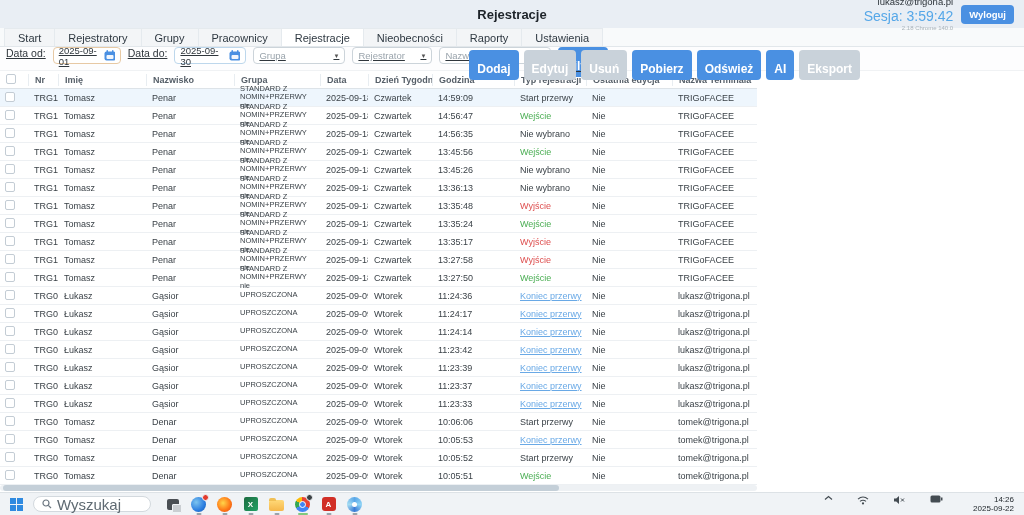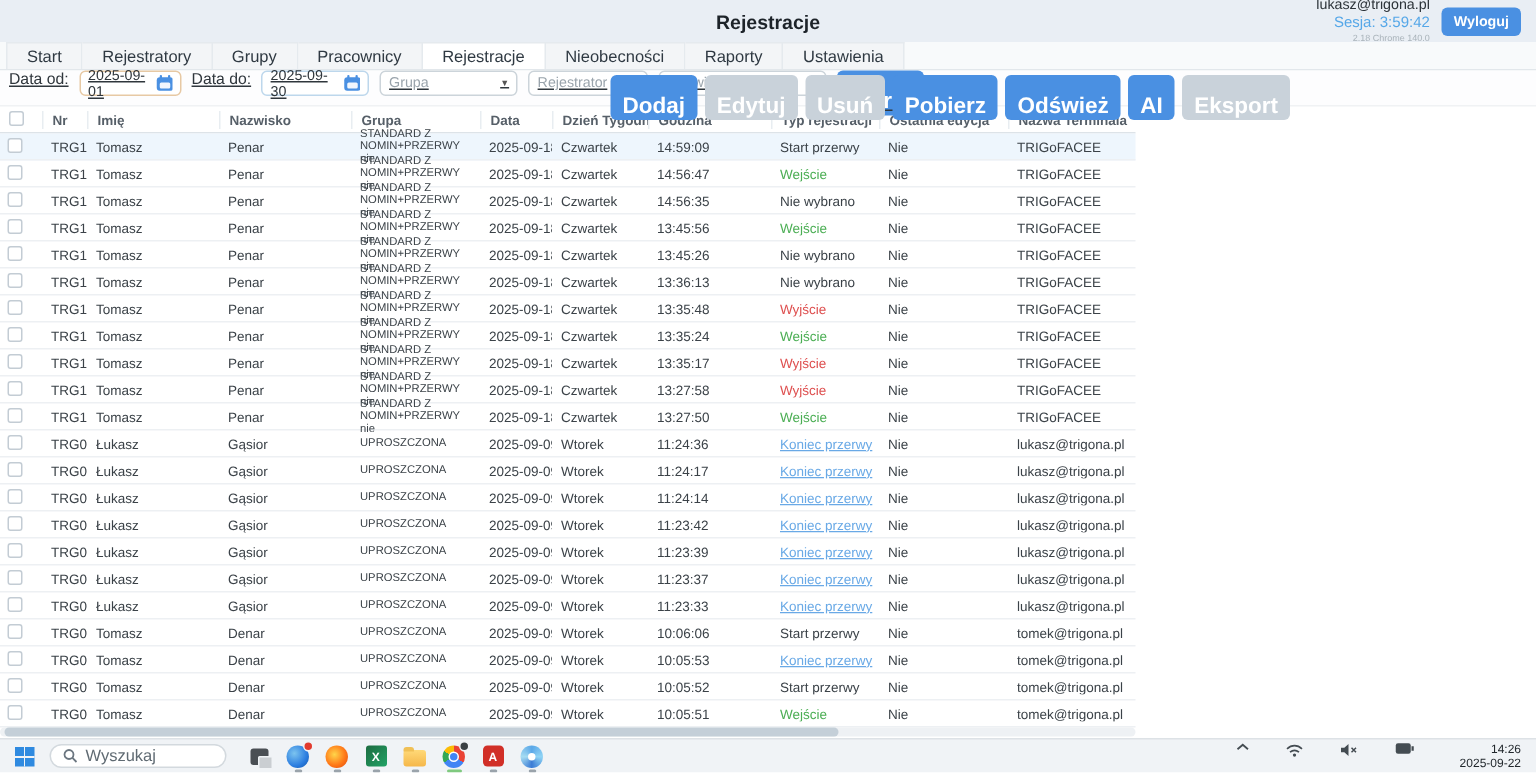--- a/index.html
+++ b/index.html
@@ -5,42 +5,42 @@
   * { box-sizing: border-box; margin: 0; padding: 0; }
   html,body { width:1024px; height:515px; overflow:hidden; }
   body { font-family:"Liberation Sans", sans-serif; background:#fff; position:relative; }
 
   
   .app-header { height:28px; background:#e9eef4; display:flex; align-items:center; padding:0 10px; position:relative; }
   .logo { color:#2ba7e3; font-weight:700; font-size:17px; letter-spacing:3px; }
   .page-title { position:absolute; left:50%; transform:translateX(-50%); top:7px; font-size:13px; font-weight:700; color:#1d2329; }
   .user-block { margin-left:auto; text-align:right; line-height:1; }
   .user-email { font-size:9.5px; color:#2c3339; margin-bottom:2px; }
-  .user-session { font-size:10px; color:#55a7e8; margin-bottom:2px; }
+  .user-session { font-size:14px; color:#55a7e8; margin-bottom:2px; }
   .user-version { font-size:6px; color:#a9b3ba; }
   .logout-btn { margin-left:8px; background:#4a90e2; color:#fff; font-size:9.5px; font-weight:700; padding:4px 8px; border-radius:4px; border:none; cursor:pointer; }
 
   
   .nav-bar { height:19px; background:#f8fafb; border-bottom:1px solid #e2e7eb; display:flex; padding-left:4px; }
   .nav-tab { font-size:11px; color:#2f3942; padding:0 13px; display:flex; align-items:center; background:#f3f5f7; border:1px solid #e5eaee; border-bottom:none; border-left:none; cursor:pointer; }
   .nav-tab:first-child { border-left:1px solid #e5eaee; }
   .nav-tab.active { background:#ffffff; font-weight:400; }
 
   
   .filter-bar { height:24px; background:#fdfdfe; display:flex; align-items:flex-start; gap:7px; padding:0 6px; font-size:10.5px; color:#2f363c; position:relative; border-bottom:1px solid #f0f2f4;text-decoration:underline; }
   .f-label { white-space:nowrap; }
   .inp { height:17px; background:#fff; border:1px solid #ccd4da; border-radius:4px; display:flex; align-items:center; padding:0 5px; font-size:9.5px; color:#2f363c; gap:4px; }
   .inp-date1 { border-color:#e7c9a4; width:68px; justify-content:space-between; }
   .inp-date2 { border-color:#bdd7ec; width:72px; justify-content:space-between; }
   .sel { color:#9aa4ac; justify-content:space-between; cursor:pointer; }
   .sel-grupa { width:92px; }
   .sel-rej { width:80px; }
   .inp-text { width:112px; color:#9aa4ac; }
   .caret { font-size:6px; color:#555; }
-  .btn { height:30px; border:none; border-radius:4px; background:#4a90e2; color:#fff; font-size:15px; font-weight:700; padding:12px 8px; cursor:pointer; white-space:nowrap; }
+  .btn { height:30px; border:none; border-radius:4px; background:#4a90e2; color:#fff; font-size:12px; font-weight:700; padding:12px 8px; cursor:pointer; white-space:nowrap; }
   .btn.disabled { background:#c9d2da; cursor:default; }
   .actions { position:absolute; right:164px; top:3px; display:flex; gap:5px; }
 
   
   .table-area { width:757px; background:#fff; }
   .grid { display:grid; grid-template-columns:28px 30px 88px 88px 86px 48px 64px 82px 72px 86px 85px; align-items:center; }
   .thead { height:18px; border-bottom:1px solid #dde3e8; font-size:9px; font-weight:700; color:#565f68; }
   .th { padding:0 6px; white-space:nowrap; overflow:hidden; border-left:1px solid #e8edf1; height:12px; line-height:12px; }
   .th.first { border-left:none; }
   .th-last { display:flex; justify-content:space-between; align-items:center; }
@@ -52,21 +52,21 @@
   .t-green { color:#4bae54; } .t-red { color:#de4f4f; } .t-blue { color:#69a9e6;text-decoration:underline; } .t-def { color:#3b4248; }
   .hscroll { width:757px; height:6px; background:#eef1f4; border-radius:3px; margin-top:0px; }
   .hthumb { width:556px; height:6px; margin-left:3px; background:#c4cfd8; border-radius:3px; cursor:pointer; }
 
   
   .taskbar { position:absolute; left:0; right:0; bottom:0; height:23px; background:#f0f3f6; border-top:1px solid #dde2e6; display:flex; align-items:center; padding:0 10px; }
   .win-start { width:13px; height:13px; background:#2f8ae0; position:relative; cursor:pointer; flex:none; }
   .win-start::after { content:""; position:absolute; inset:0; background:
       linear-gradient(to right, transparent 6px, #f0f3f6 6px 7px, transparent 7px),
       linear-gradient(to bottom, transparent 6px, #f0f3f6 6px 7px, transparent 7px); }
-  .search-pill { margin-left:10px; width:118px; height:16px; background:#fff; border:1px solid #d3d9de; border-radius:9px; display:flex; align-items:center; gap:5px; padding:0 8px; font-size:11px; color:#5f6a72; cursor:text; }
+  .search-pill { margin-left:10px; width:118px; height:16px; background:#fff; border:1px solid #d3d9de; border-radius:9px; display:flex; align-items:center; gap:5px; padding:0 8px; font-size:15px; color:#5f6a72; cursor:text; }
   .tb-icons { display:flex; margin-left:12px; gap:7px; }
   .tb-ic { width:19px; height:21px; position:relative; display:flex; align-items:center; justify-content:center; cursor:pointer; }
   .badge { position:absolute; top:0; right:-1px; width:7px; height:7px; border-radius:50%; border:1px solid #f0f3f6; }
   .ind { display:none; position:absolute; bottom:0; left:50%; transform:translateX(-50%); }
   .ind.dot { display:block; width:5px; height:2px; border-radius:1px; background:#9aa3ab; }
   .ind.wide { display:block; width:10px; height:2px; border-radius:1px; background:#7fc97f; }
   .icon-taskview { width:12px; height:11px; background:#4a4f54; border-radius:2px; position:relative; }
   .icon-taskview::after { content:""; position:absolute; right:-3px; bottom:-3px; width:8px; height:7px; background:#caced2; border:1px solid #f0f3f6; border-radius:1px; }
   .icon-edge { width:15px; height:15px; border-radius:50%; background:radial-gradient(circle at 35% 35%, #7cc4ef, #2b7de0 60%, #1255a8); }
   .icon-firefox { width:15px; height:15px; border-radius:50%; background:radial-gradient(circle at 40% 40%, #ffd54a, #ff7a18 55%, #e0440c); }

